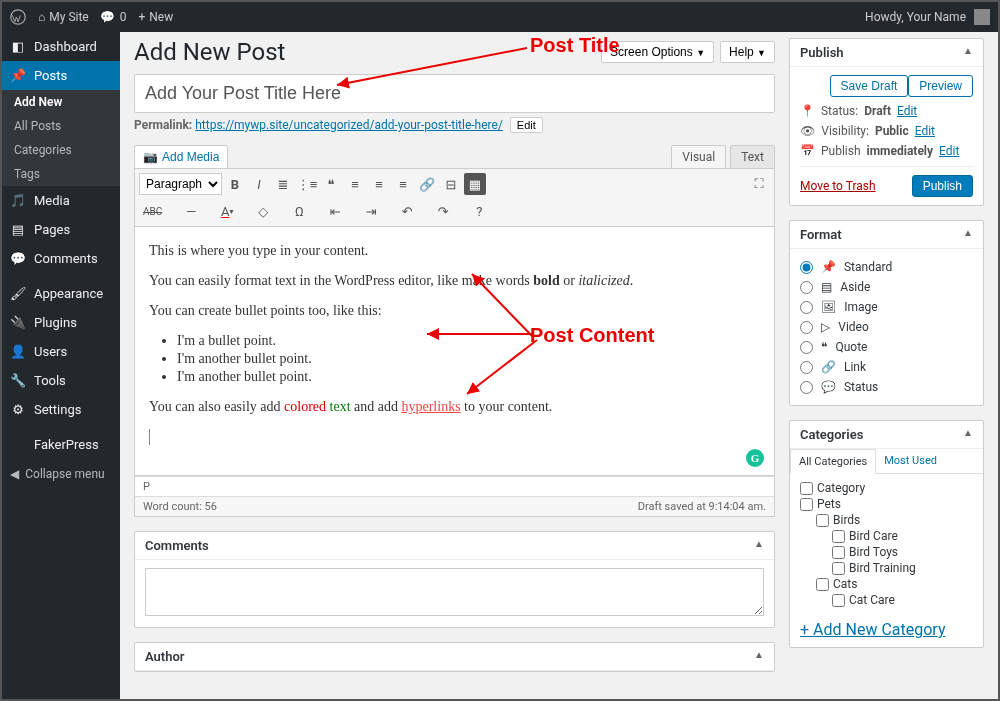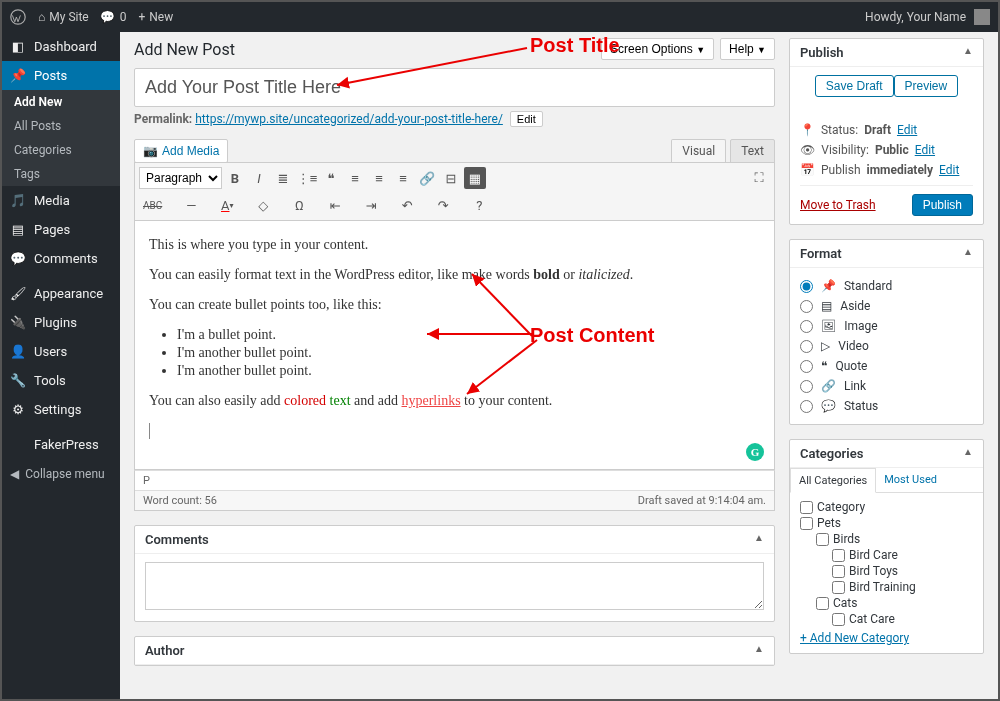--- a/index.html
+++ b/index.html
@@ -15,21 +15,21 @@
 .sidebar .menu-item.current { background: #0073aa; color: #fff; position: relative; }
 .sidebar .menu-item.current::after { content: ''; position: absolute; right: -8px; top: 50%; transform: translateY(-50%); border: 8px solid transparent; border-right-color: #f1f1f1; }
 .sidebar .submenu { background: #32373c; }
 .sidebar .submenu .sub-item { padding: 5px 8px 5px 12px; font-size: 12px; color: #b4b9be; cursor: pointer; }
 .sidebar .submenu .sub-item.current { color: #fff; font-weight: 600; }
 .sidebar .collapse { padding: 8px; color: #b4b9be; font-size: 12px; cursor: pointer; display: flex; align-items: center; gap: 6px; }
 .main { flex: 1; display: flex; overflow: auto; padding: 6px 14px 14px 14px; gap: 14px; }
 .content-col { flex: 1; min-width: 0; }
 .side-col { width: 195px; }
 .header-row { display: flex; align-items: center; margin-bottom: 8px; }
-.header-row h1 { font-size: 16px; font-weight: 400; color: #23282d; }
+.header-row h1 { font-size: 24px; font-weight: 400; color: #23282d; }
 .btn-tab { border: 1px solid #ccc; background: #fff; padding: 3px 8px; font-size: 12px; cursor: pointer; border-radius: 2px; }
 .btn-tab .arrow { font-size: 9px; }
 .title-input { width: 100%; padding: 8px 10px; font-size: 18px; border: 1px solid #ccc; background: #fff; color: #555; border-radius: 2px; }
 .permalink { margin-top: 4px; font-size: 12px; color: #666; }
 .permalink a { color: #0073aa; text-decoration: underline; cursor: pointer; }
 .permalink .editbtn { border:1px solid #ccc; background:#fff; padding:1px 6px; font-size:11px; margin-left:4px; cursor:pointer; border-radius:2px;}
 .editor-box { margin-top: 12px; }
 .addmedia-row { display: flex; margin-bottom: -1px; }
 .add-media { border: 1px solid #ccc; background: #fff; padding: 4px 8px; font-size: 12px; color: #0073aa; cursor: pointer; border-radius: 2px; display: flex; align-items: center; gap: 4px; }
 .ed-tabs { margin-left: auto; display: flex; gap: 4px; }
@@ -57,36 +57,36 @@
 .metabox .inside { padding: 8px 10px; }
 .metabox textarea { width: 100%; height: 48px; border: 1px solid #ccc; resize: vertical; font-family: inherit; font-size: 12px; }
 .metabox .note { font-size: 12px; color: #666; margin-top: 6px; }
 .metabox .note a { color:#0073aa; text-decoration: underline; }
 .side-box { background: #fff; border: 1px solid #ccc; margin-bottom: 14px; border-radius: 2px; }
 .side-box .hndle { border-bottom: 1px solid #eee; padding: 6px 10px; font-size: 13px; font-weight: 600; display: flex; }
 .side-box .hndle .toggle { margin-left: auto; font-size: 10px; color: #666; }
 .side-box .inside { padding: 8px 10px; font-size: 12px; }
 .wp-btn { border: 1px solid #0071a1; background: #fff; color: #0071a1; padding: 3px 10px; font-size: 12px; cursor: pointer; border-radius: 3px; }
 .wp-btn.primary { background: #007cba; border-color: #006799; color: #fff; font-weight: 500;}
-.publish-top { display: flex; justify-content: center; margin-bottom: 26px; }
+.publish-top { display: flex; justify-content: flex-end; margin-bottom: 7px; }
 .pub-line { display: flex; align-items: center; gap: 6px; margin: 6px 0; font-size: 12px; color: #555; }
 .pub-line a { color: #0073aa; text-decoration: underline; cursor: pointer;}
 .publish-bottom { display: flex; justify-content: space-between; align-items: center; border-top: 1px solid #eee; padding-top: 8px; margin-top: 8px; }
 .trash-link { color: #a00; text-decoration: underline; cursor: pointer; font-size: 12px; }
 .format-item { display: flex; align-items: center; gap: 8px; padding: 3px 0; font-size: 12px; }
 .format-item input[type=radio]{ accent-color:#007cba; }
 .cat-tabs { display: flex; border-bottom: 1px solid #ddd; margin: -8px -10px 6px -10px; }
 .cat-tabs .ct { padding: 5px 8px; font-size: 11px; cursor:pointer; }
 .cat-tabs .ct.active { border: 1px solid #ddd; border-bottom: 1px solid #fff; background:#fff; margin-bottom:-1px; }
 .cat-tabs .ct:not(.active) { color: #0073aa; }
 .cat-list { max-height: 130px; overflow-y: scroll; font-size: 12px; }
 .cat-list label { display: flex; align-items: center; gap: 4px; padding: 1px 0; }
 .cat-list .indent1 { margin-left: 16px; }
 .cat-list .indent2 { margin-left: 32px; }
-.add-cat { color: #0073aa; text-decoration: underline; cursor: pointer; font-size: 12px; display: inline-block; margin-top: 4px; }
+.add-cat { color: #0073aa; text-decoration: underline; cursor: pointer; font-size: 16px; display: inline-block; margin-top: 12px; }
 .ann { position: absolute; color: #ea0000; font-size: 20px; font-weight: 700; pointer-events: none; font-family: Arial, sans-serif; }
 .avatar { width: 16px; height: 16px; background: #888; display: inline-block; }
 svg.arrow { position: absolute; pointer-events: none; }
 .icon { display:inline-block; width:16px; text-align:center; }
 </style>
 </head>
 <body>
 
 <div class="frame">
 <div class="admin-bar">

